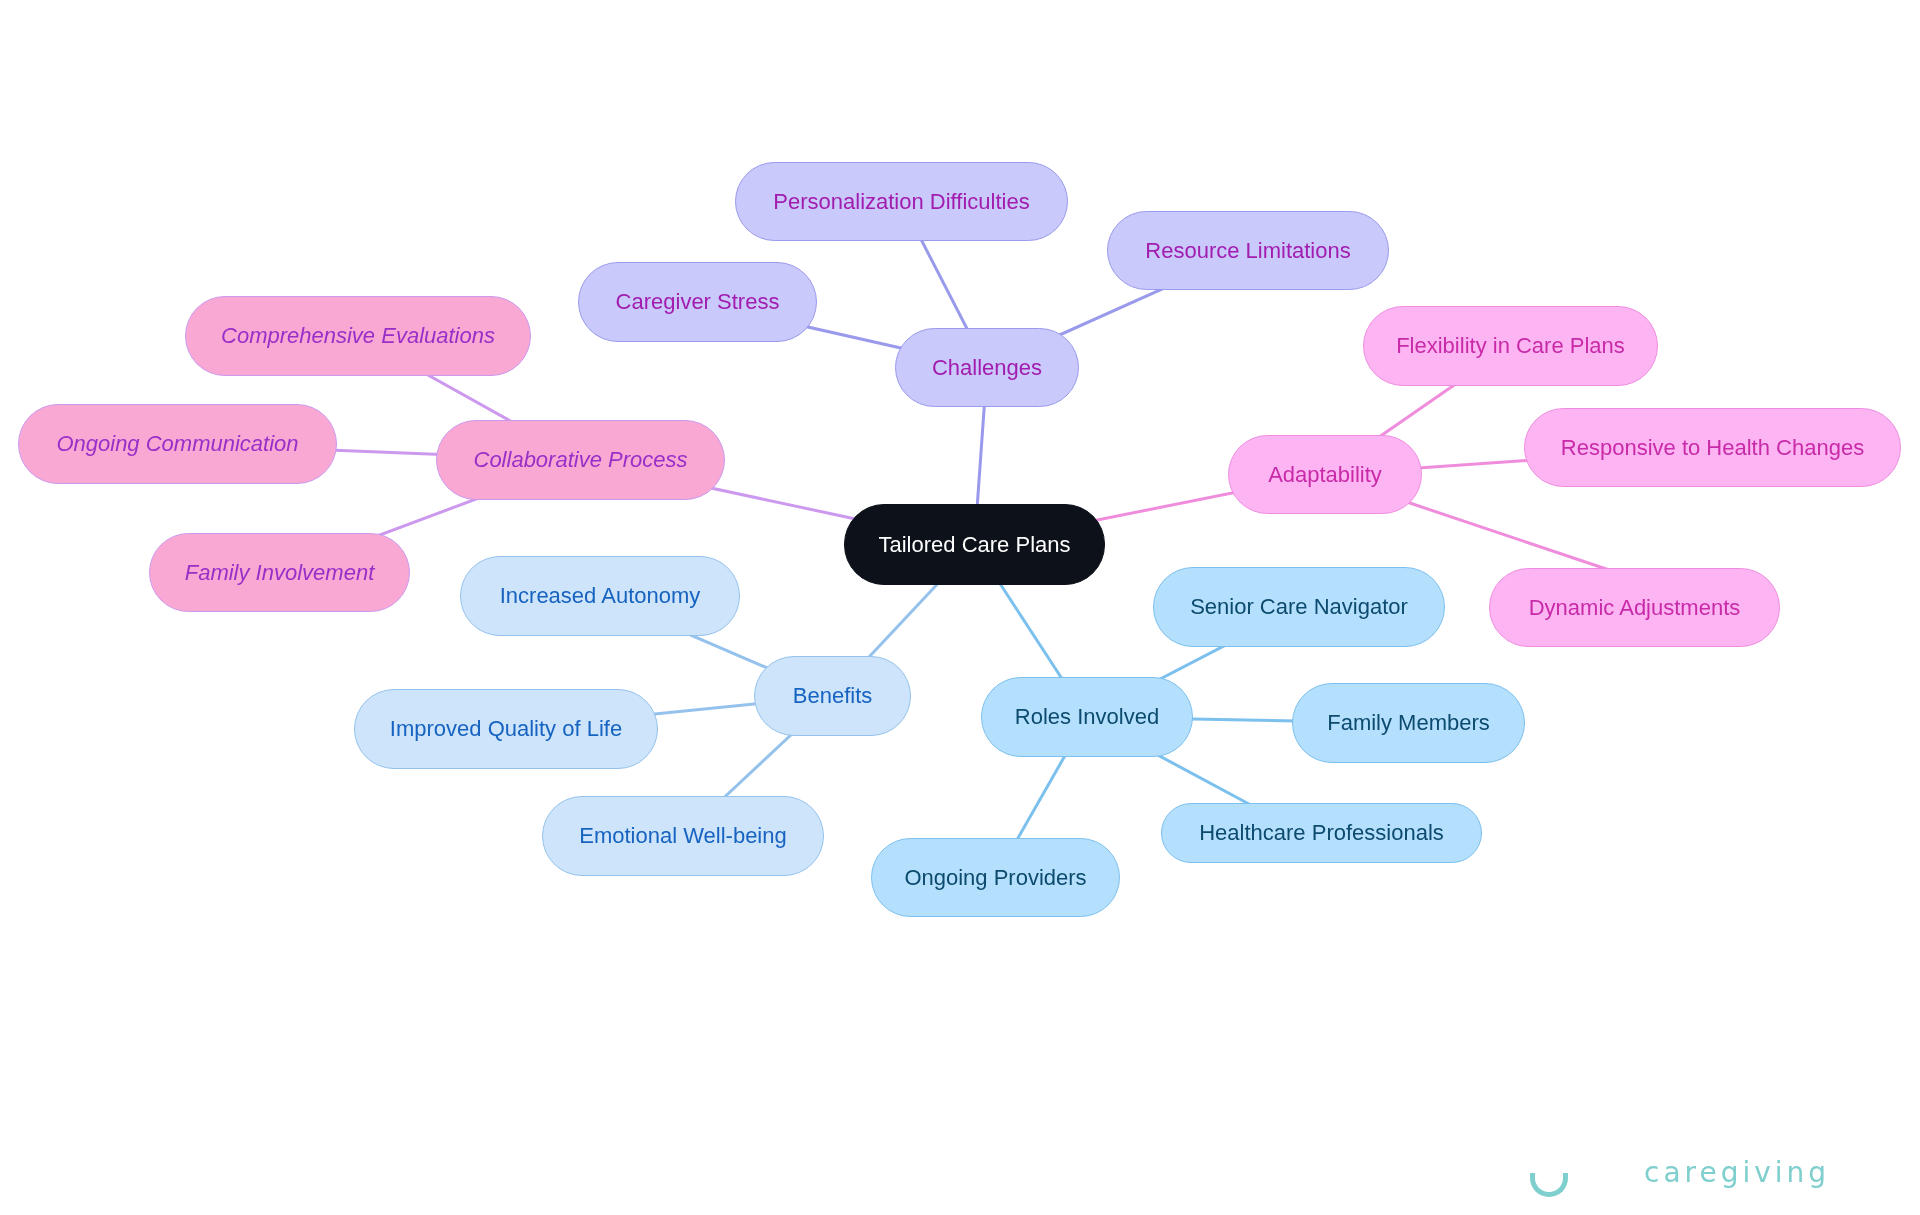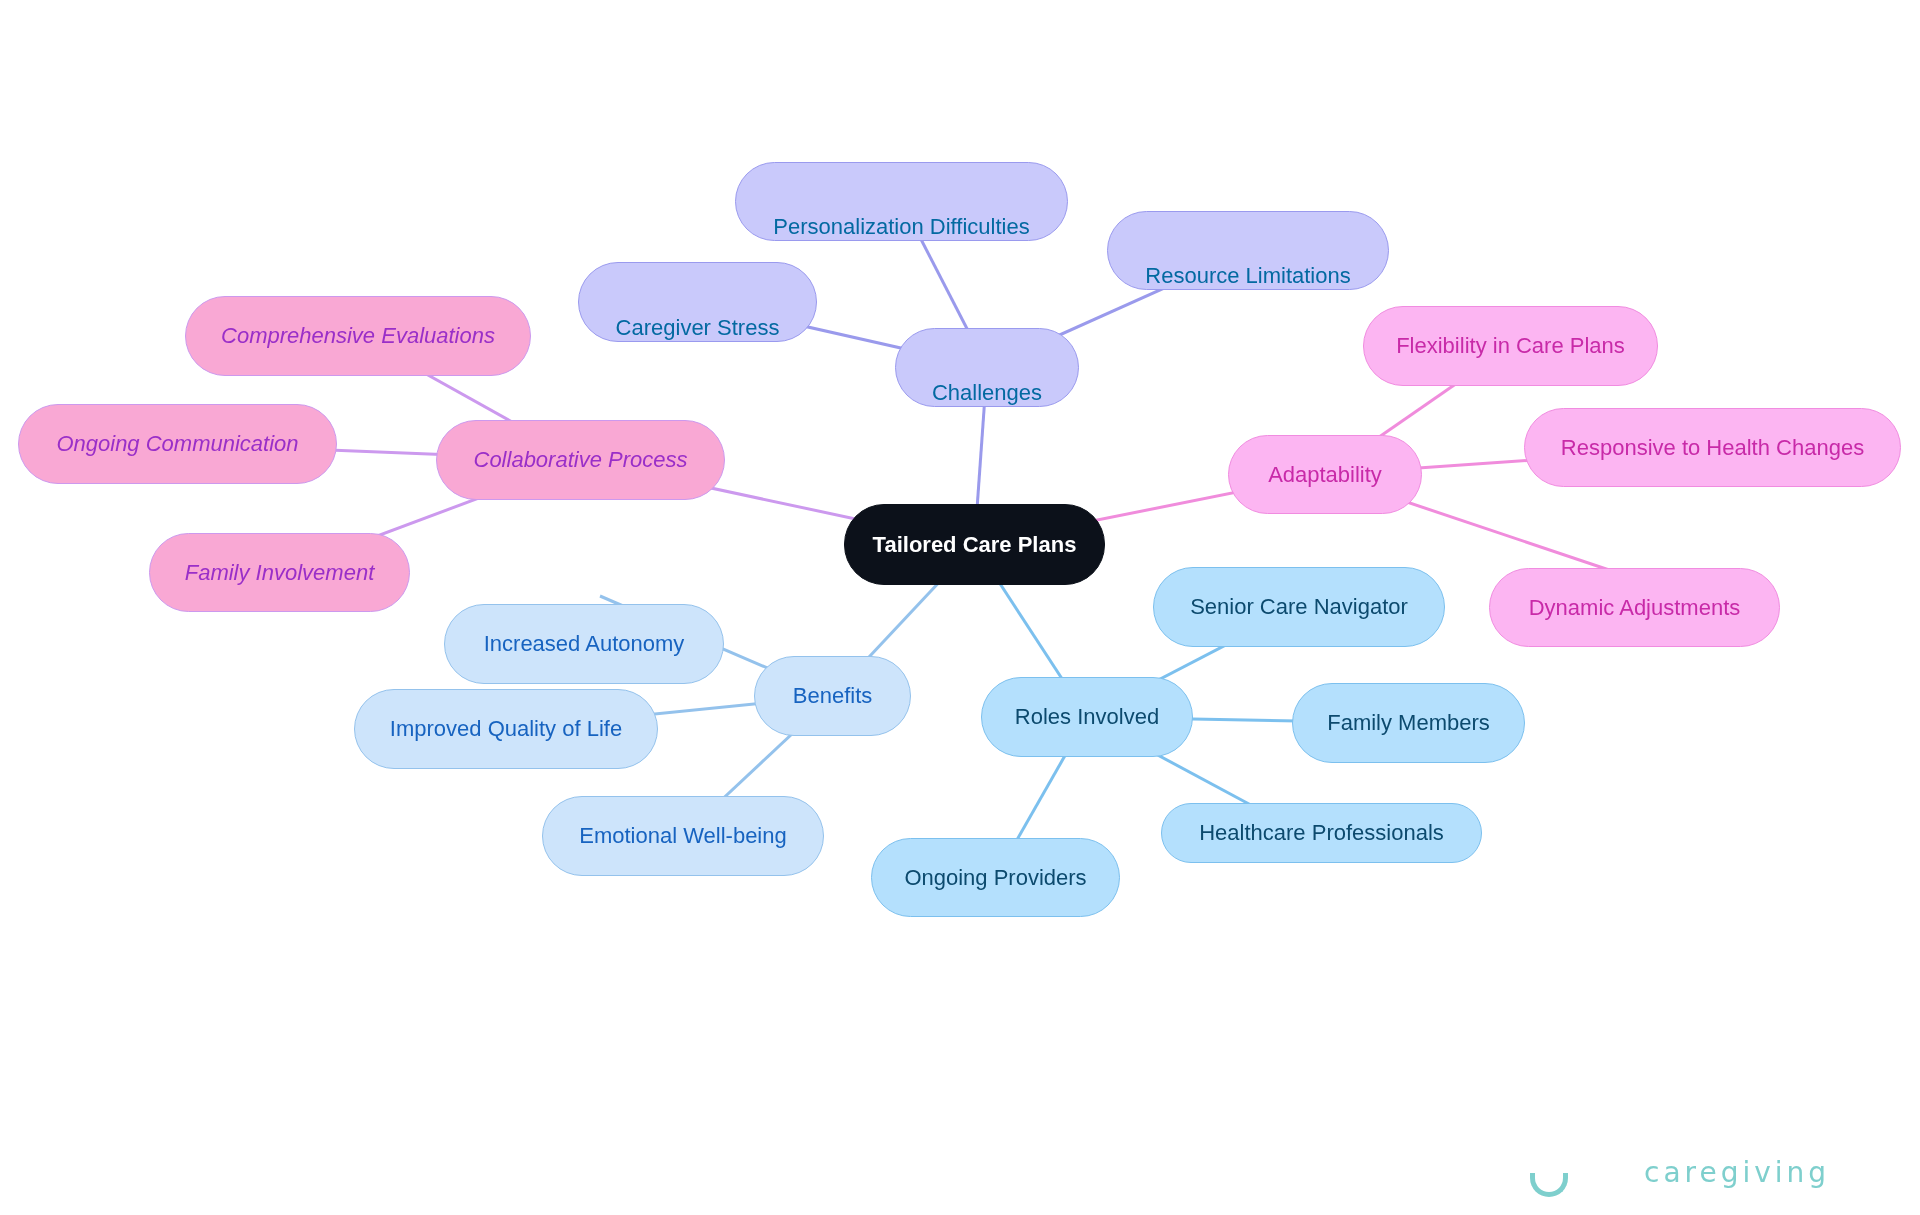--- a/index.html
+++ b/index.html
@@ -4,22 +4,22 @@
 <style>
   html, body { margin: 0; padding: 0; background: #ffffff; }
   body { width: 1920px; height: 1215px; position: relative; overflow: hidden; font-family: "Liberation Sans", "DejaVu Sans", sans-serif; }
   #edges { position: absolute; left: 0; top: 0; width: 1920px; height: 1215px; }
   .node {
     position: absolute; box-sizing: border-box;
     display: flex; align-items: center; justify-content: center;
     border-radius: 40px; border: 1.5px solid; font-size: 22px;
     white-space: nowrap; cursor: pointer;
   }
-  .node.root { background: #0c111a; border-color: #0c111a; color: #ffffff; font-size: 22px; border-radius: 40px; font-weight: bold; }
-  .g-challenges { background: #c9c9fb; border-color: #9a9aee; color: #0369a1; align-items: flex-end; }
+  .node.root { background: #0c111a; border-color: #0c111a; color: #ffffff; font-size: 22px; border-radius: 40px; }
+  .g-challenges { background: #c9c9fb; border-color: #9a9aee; color: #a21caf; }
   .g-collab { background: #f9a8d4; border-color: #cc99ee; color: #9a2fc8; font-style: italic; }
   .g-adapt { background: #fcb5f2; border-color: #f08ce0; color: #c82aa8; }
   .g-benefits { background: #cde4fb; border-color: #94c2ec; color: #1763c0; }
   .g-roles { background: #b4e0fd; border-color: #7cc0ee; color: #0c4a6e; }
   #logo { position: absolute; left: 1418px; top: 1103px; width: 470px; height: 100px; }
   #logo .main { position: absolute; left: 0; top: 0; font-family: "DejaVu Sans", sans-serif; font-weight: bold; font-size: 58px; letter-spacing: -1px; color: #f47a6d; line-height: 1; }
   #logo .main .teal { color: #7ecfcd; }
   #logo .sub { position: absolute; left: 226px; top: 56px; font-family: "DejaVu Sans", sans-serif; font-size: 28px; letter-spacing: 4px; color: #7ecfcd; line-height: 1; }
   #logo .smile { position: absolute; left: 112px; top: 70px; width: 38px; height: 24px; border: 5px solid #7ecfcd; border-top: none; border-radius: 0 0 24px 24px; box-sizing: border-box; }
 </style>
@@ -86,21 +86,21 @@
     </div>
     <div class="node g-adapt" style="left: 1524px; top: 408px; width: 377px; height: 79px;">
       <span>Responsive to Health Changes</span>
     </div>
     <div class="node g-adapt" style="left: 1489px; top: 568px; width: 291px; height: 79px;">
       <span>Dynamic Adjustments</span>
     </div>
     <div class="node g-benefits" style="left: 754px; top: 656px; width: 157px; height: 80px;">
       <span>Benefits</span>
     </div>
-    <div class="node g-benefits" style="left: 444px; top: 556px; width: 280px; height: 80px; margin-top: 48px;">
+    <div class="node g-benefits" style="left: 460px; top: 556px; width: 280px; height: 80px;">
       <span>Increased Autonomy</span>
     </div>
     <div class="node g-benefits" style="left: 354px; top: 689px; width: 304px; height: 80px;">
       <span>Improved Quality of Life</span>
     </div>
     <div class="node g-benefits" style="left: 542px; top: 796px; width: 282px; height: 80px;">
       <span>Emotional Well-being</span>
     </div>
     <div class="node g-roles" style="left: 981px; top: 677px; width: 212px; height: 80px;">
       <span>Roles Involved</span>

